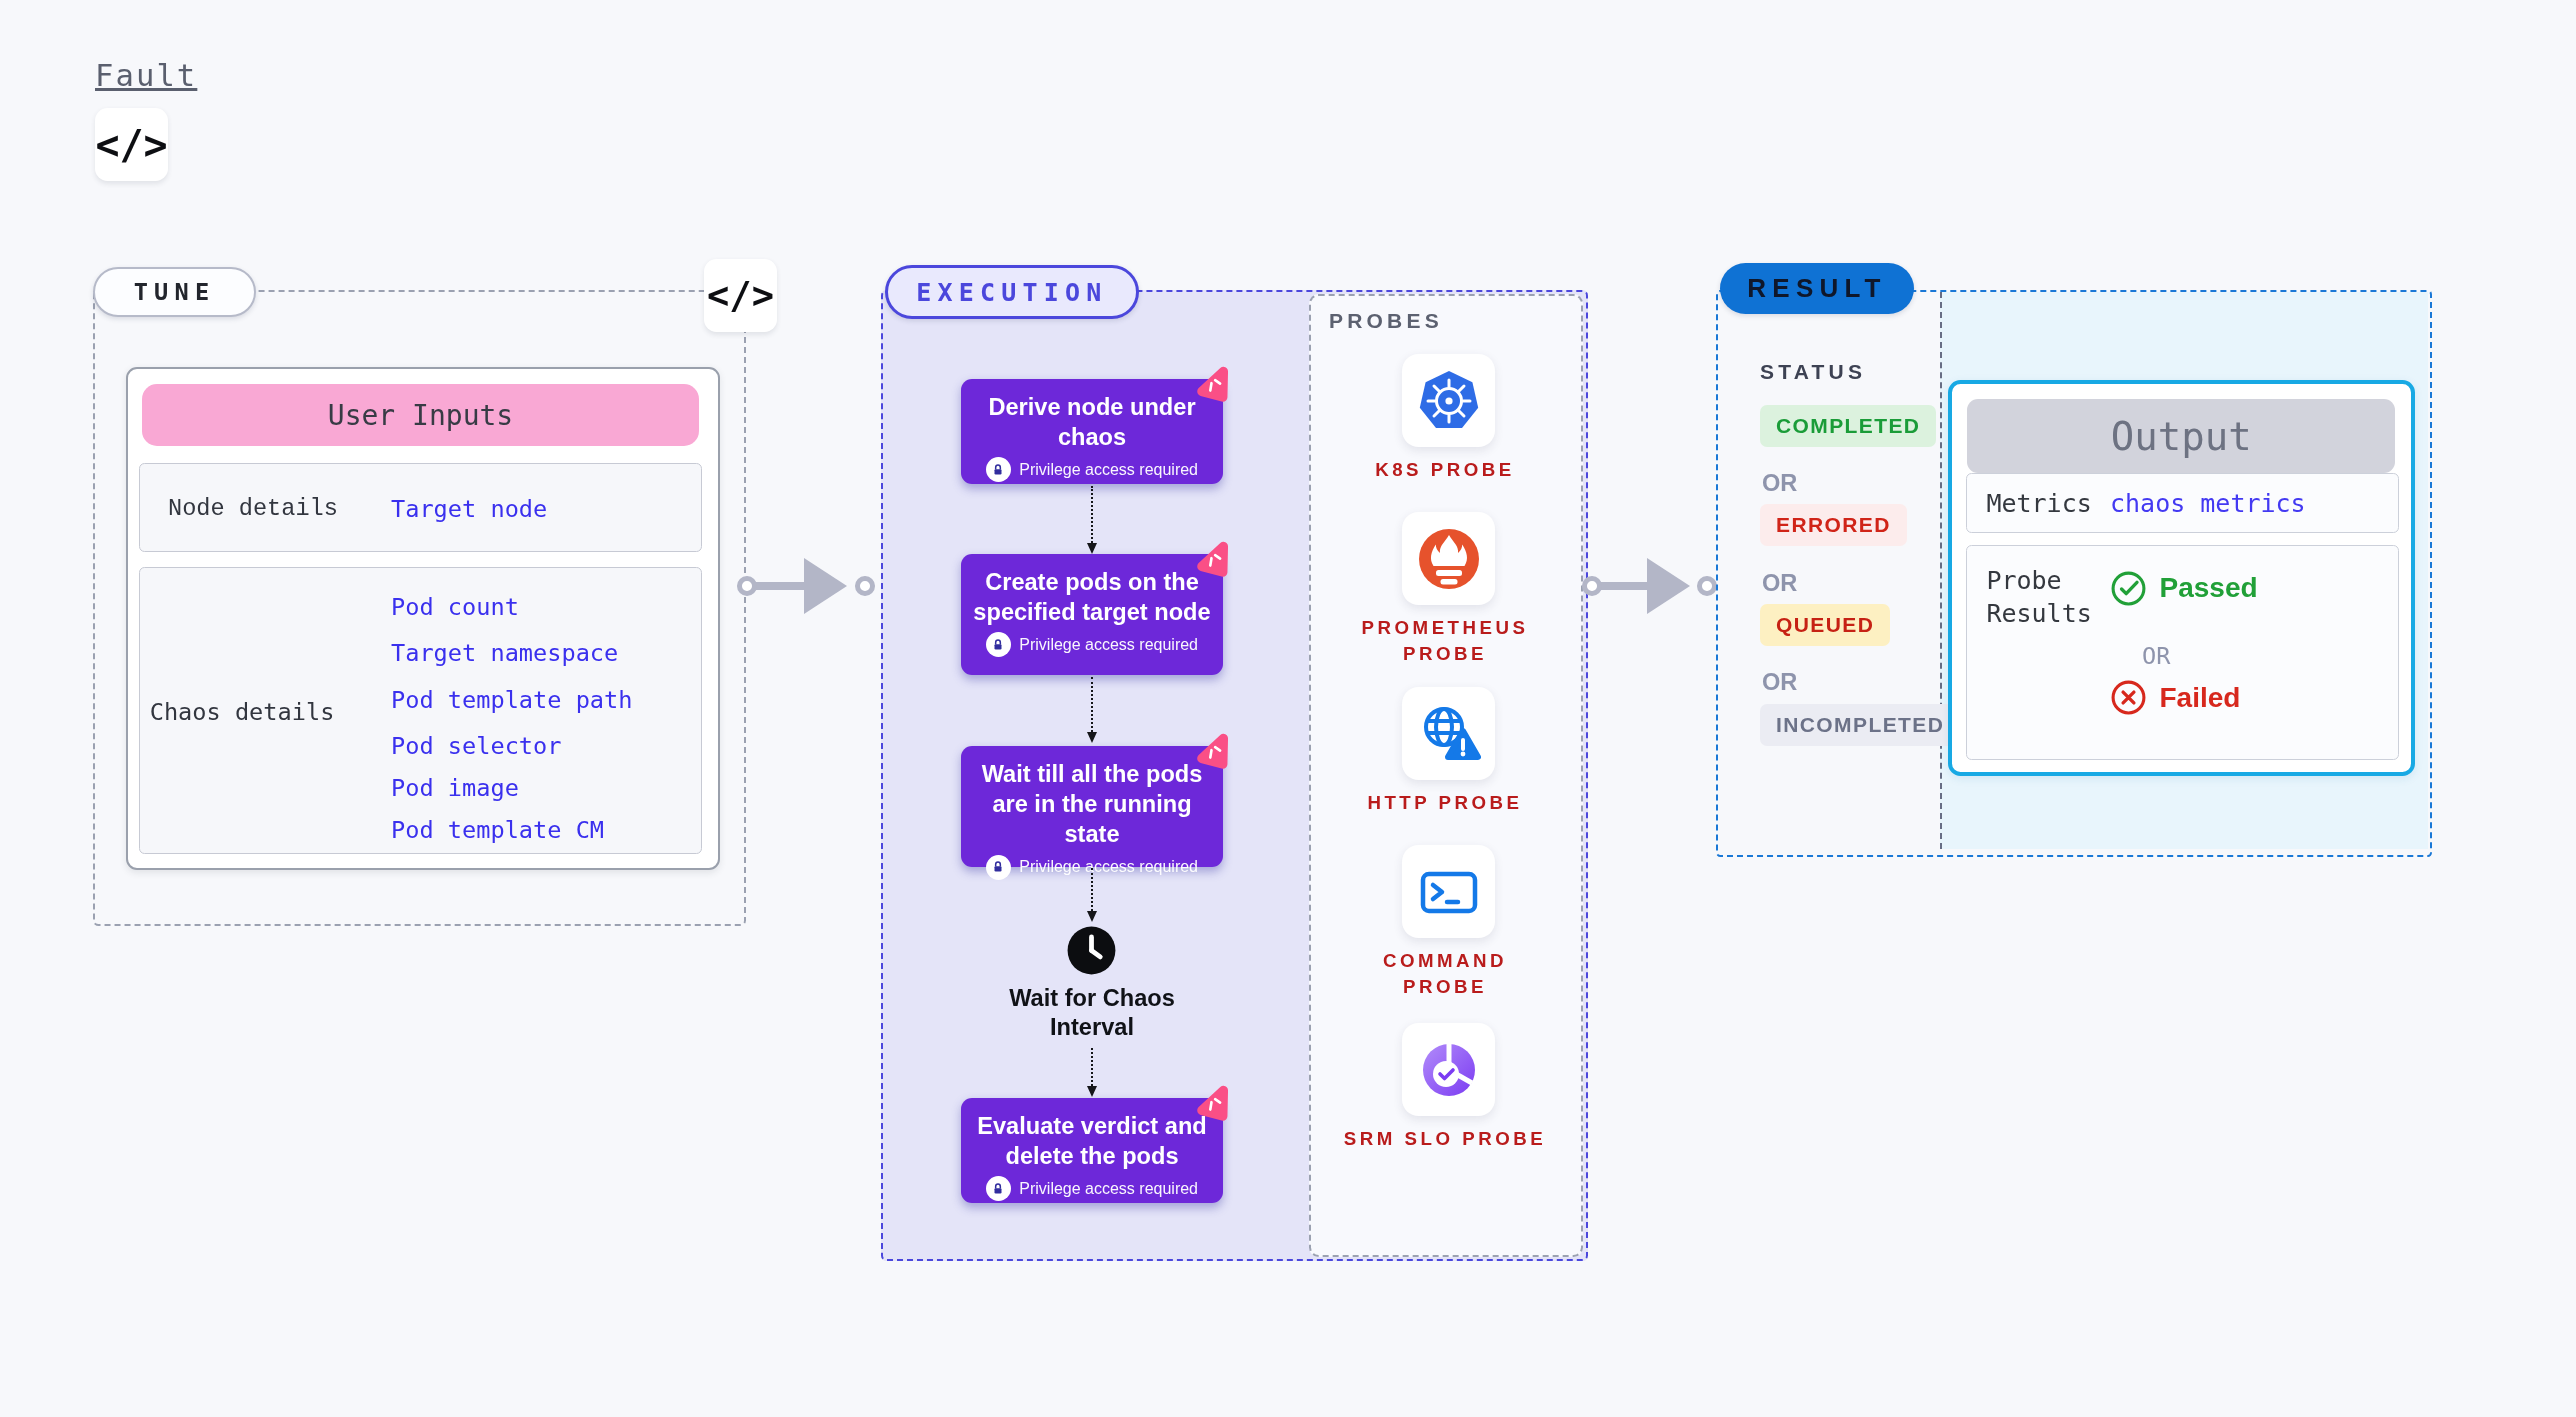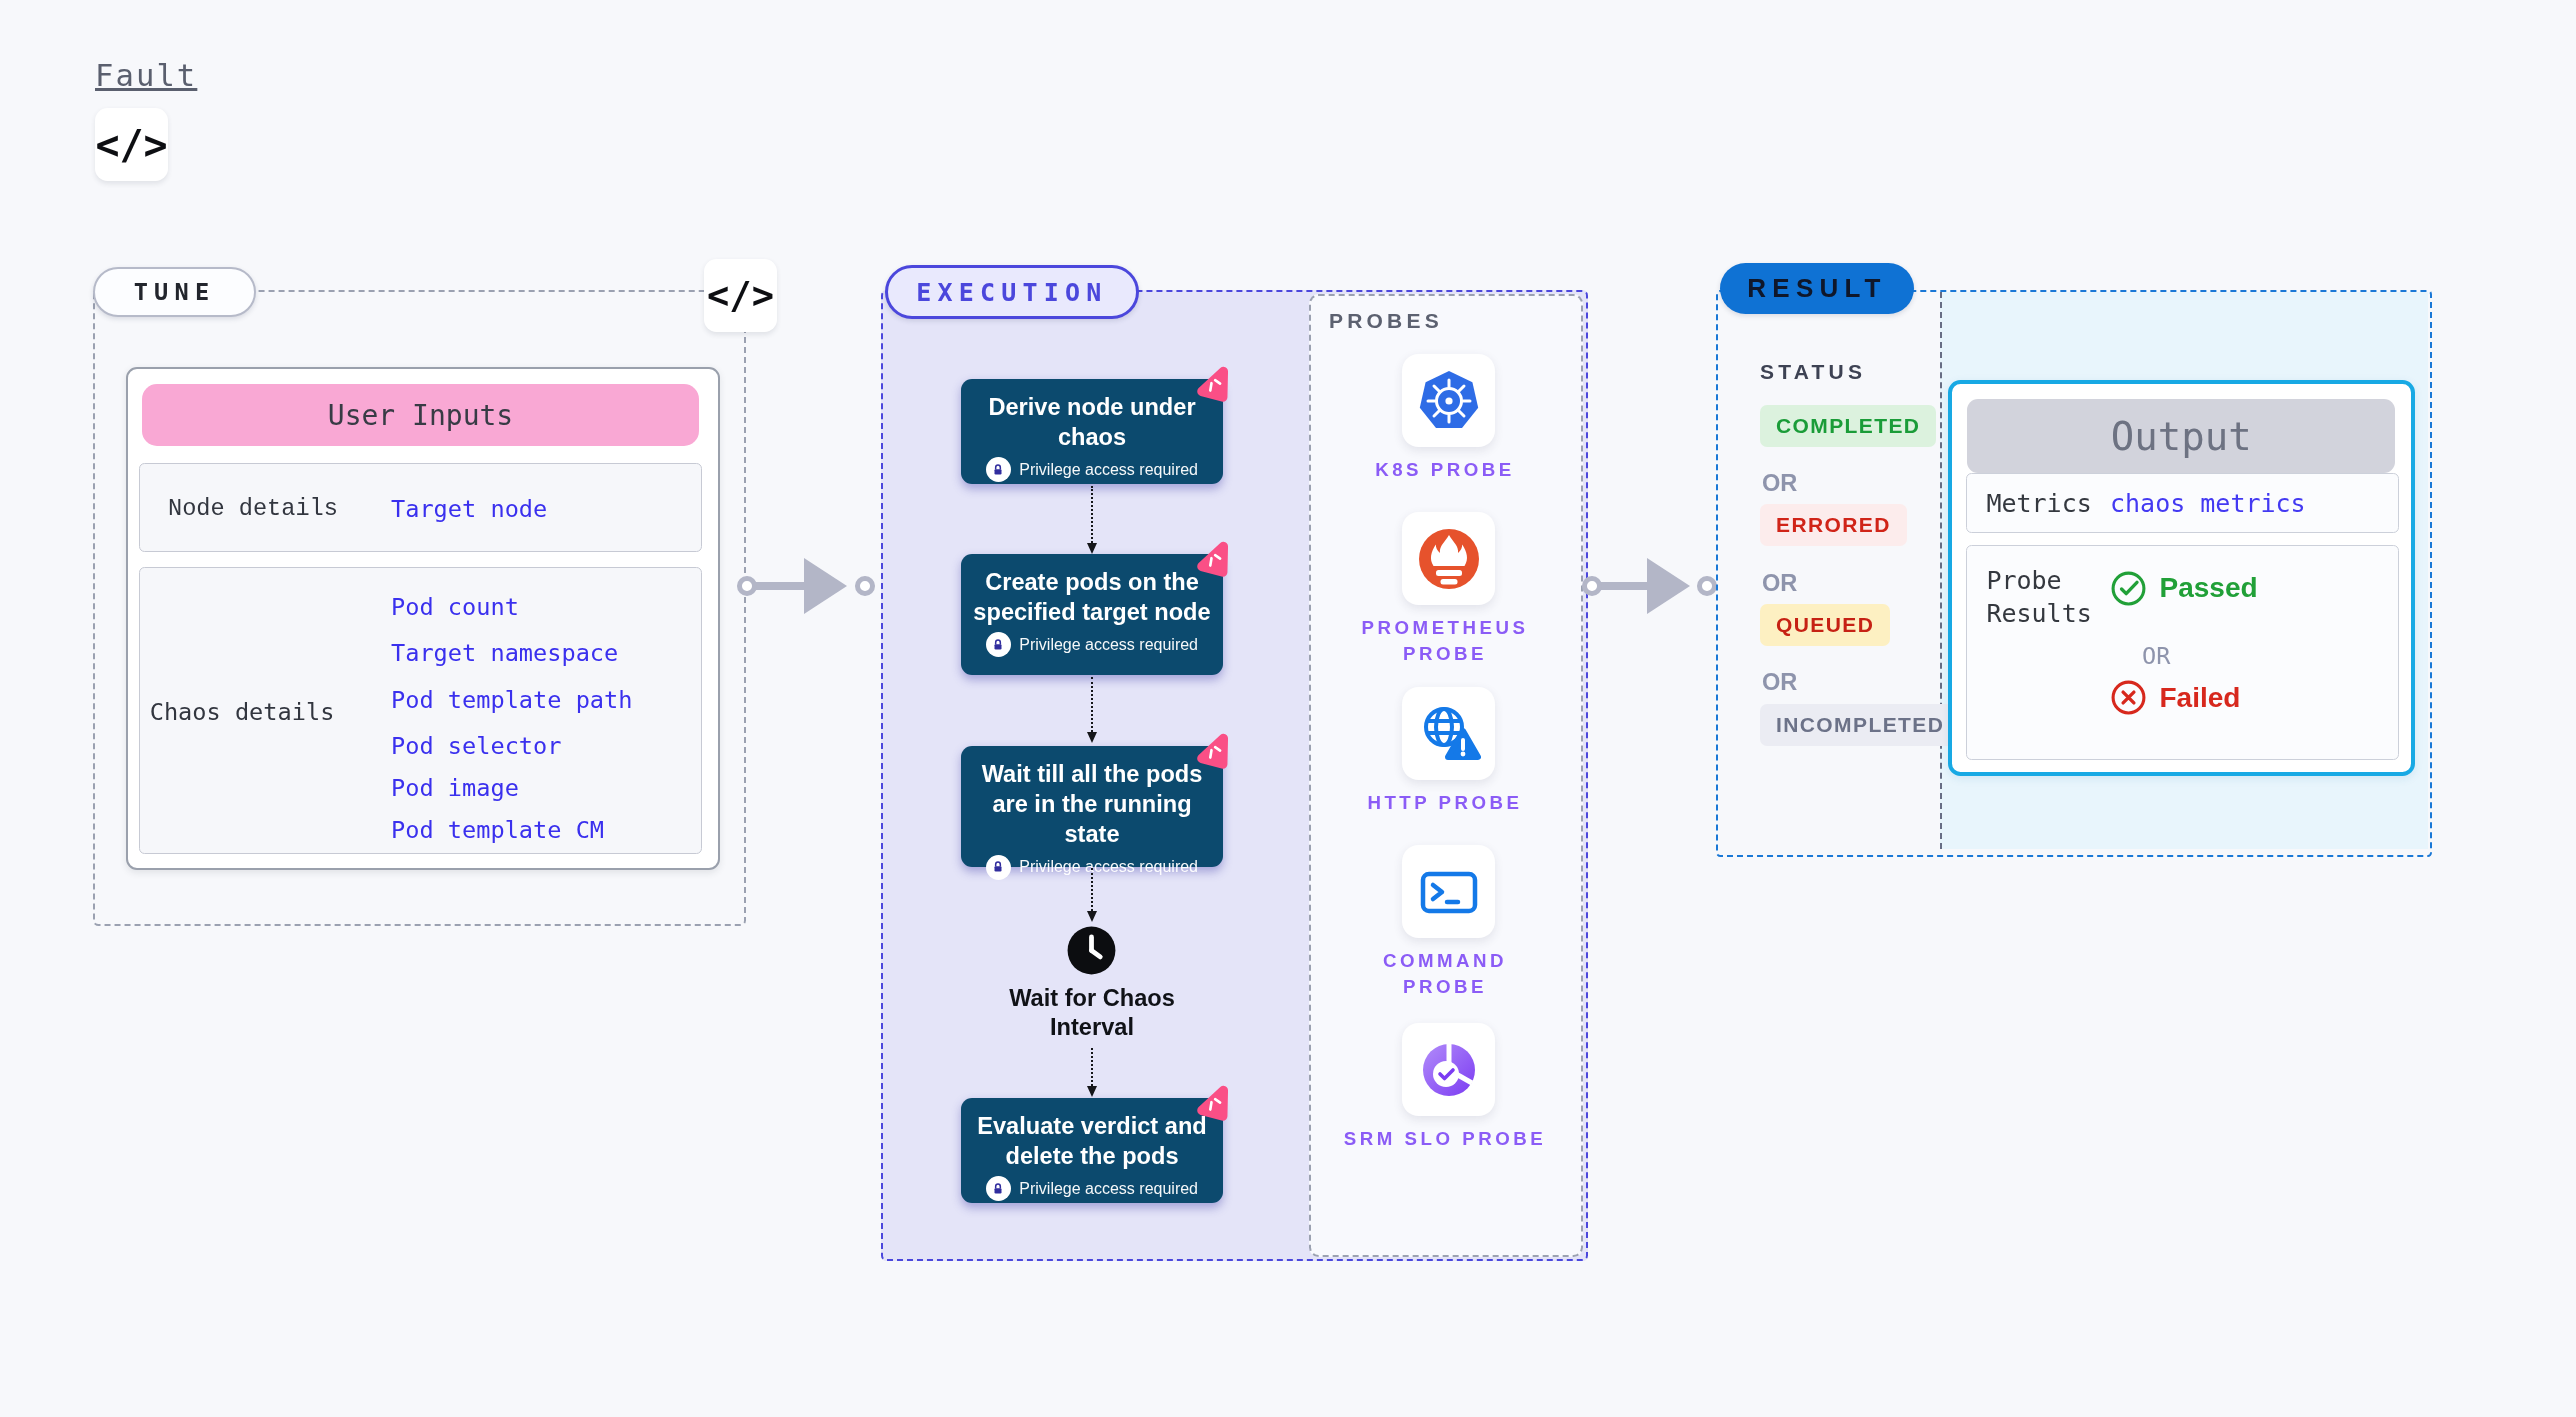--- a/index.html
+++ b/index.html
@@ -44,41 +44,41 @@
   .ui-link{font-size:23.6px;color:#3a30ee;cursor:pointer;}
 
   
   .h-arrow{height:55px;}
   .h-arrow .shaft{position:absolute;top:24px;height:7.6px;background:#b3b6c7;}
   .h-arrow .endcap{position:absolute;top:18px;width:9.7px;height:9.7px;background:#ffffff;border:5.5px solid #b3b6c7;border-radius:50%;}
   .h-arrow .head{position:absolute;top:0;width:0;height:0;border-top:28px solid transparent;
                  border-bottom:28px solid transparent;border-left:43px solid #b3b6c7;}
 
   
-  .step{position:absolute;left:961px;width:262px;background:#0c4a6e;border-radius:11px;
+  .step{position:absolute;left:961px;width:262px;background:#6d28d9;border-radius:11px;
         box-shadow:0 4.2px 9.7px rgba(50,45,160,.35);color:#fff;text-align:center;}
   .step-title{font-weight:bold;font-size:23.6px;line-height:1.28;padding:12.5px 9.7px 0 9.7px;}
   .lock-row{display:flex;align-items:center;justify-content:center;gap:8.3px;margin-top:5.5px;}
   .lock-circle{width:25px;height:25px;background:#ffffff;border-radius:50%;display:flex;align-items:center;justify-content:center;}
   .lock-note{font-size:16px;color:rgba(255,255,255,.96);}
   .fault-badge{position:absolute;right:-11px;top:-15.2px;width:42px;height:42px;transform:rotate(-6deg);}
   .v-connector{position:absolute;left:1091px;width:0;border-left:2.8px dotted #15161a;}
   .v-connector::after{content:"";position:absolute;left:-6.2px;bottom:-11px;width:0;height:0;
         border-left:5.5px solid transparent;border-right:5.5px solid transparent;border-top:11px solid #15161a;}
   .clock-wrap{left:1066px;top:925px;width:51px;height:51px;}
   .wait-label{left:988px;top:984px;width:208px;text-align:center;font-size:23.6px;font-weight:bold;color:#101217;line-height:29px;}
 
   
   .probes-panel{left:1309px;top:294px;width:270px;height:959px;background:#f8f9fd;
                 border:2.1px dashed #9ba1b1;border-radius:9.7px;}
   .probes-title{left:1329px;top:309px;font-size:21px;font-weight:bold;letter-spacing:4.2px;color:#5c6170;}
   .probe-card{position:absolute;left:1402px;width:93px;height:93px;background:#ffffff;border-radius:16.6px;
               box-shadow:0 3.5px 9.7px rgba(45,50,80,.10);display:flex;align-items:center;justify-content:center;}
   .probe-label{position:absolute;left:1341px;width:208px;text-align:center;font-size:18.7px;font-weight:bold;
-               letter-spacing:3.5px;color:#8b5cf6;line-height:26px;}
+               letter-spacing:3.5px;color:#b91c1c;line-height:26px;}
 
   
   .cyan-panel{left:1940px;top:292px;width:486px;height:557px;background:#e8f5fc;border-left:2.1px dashed #676d84;}
   .status-title{left:1760px;top:360px;font-size:21px;font-weight:bold;letter-spacing:4.2px;color:#3d4253;}
   .badge{position:absolute;left:1760px;padding:9px 16px;border-radius:7px;font-size:21px;font-weight:bold;letter-spacing:1.4px;}
   .badge-completed{background:#dcf2de;color:#1a9c38;}
   .badge-errored{background:#fcecec;color:#d02418;}
   .badge-queued{background:#fdf0c2;color:#c62114;}
   .badge-incompleted{background:#ebecf3;color:#6c7288;}
   .or-text{position:absolute;left:1762px;font-size:23.6px;font-weight:600;color:#8e94ac;}

